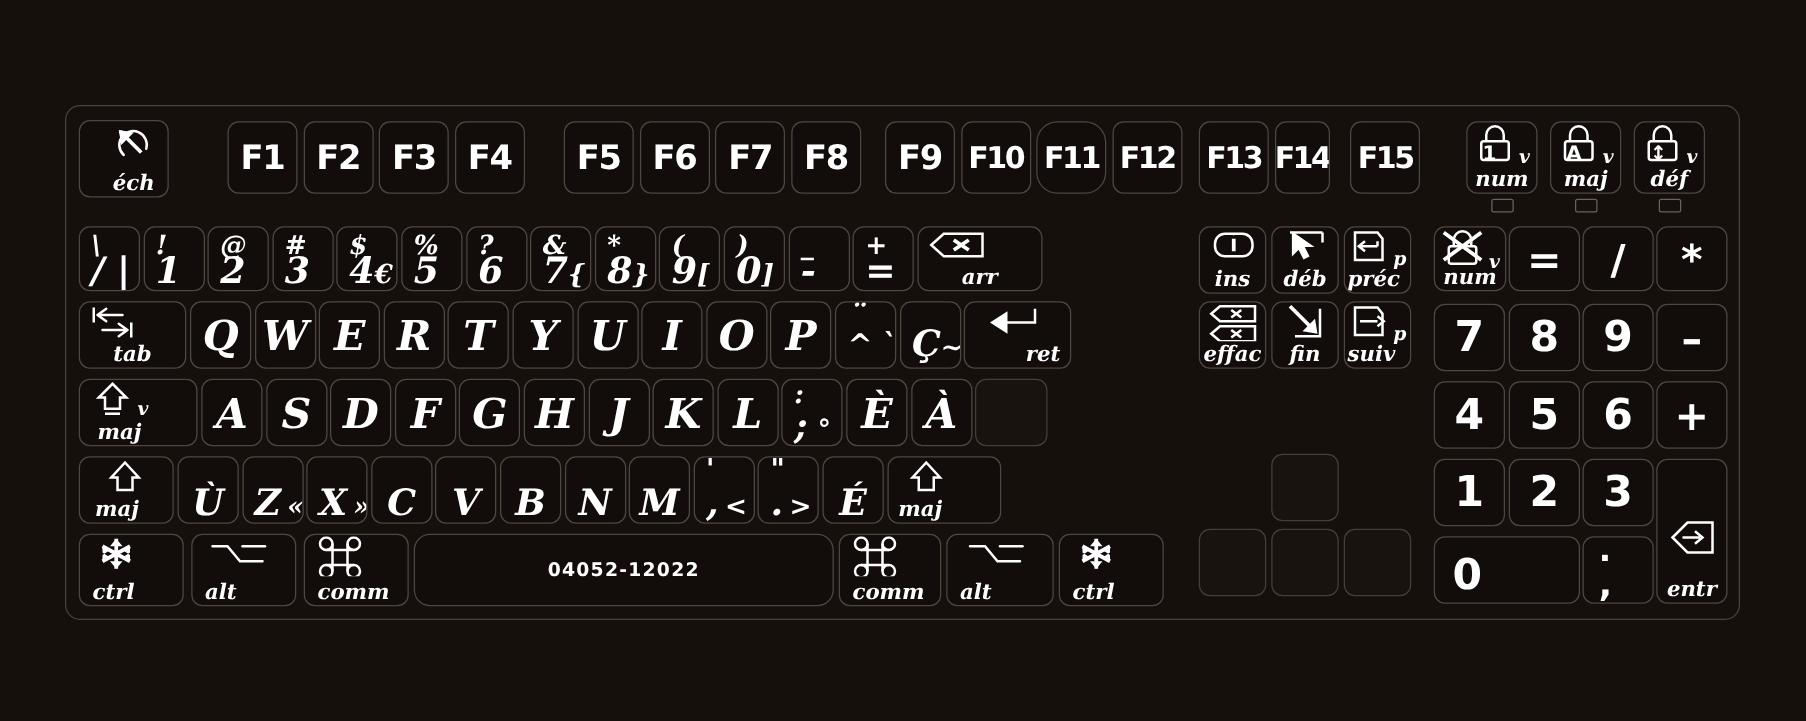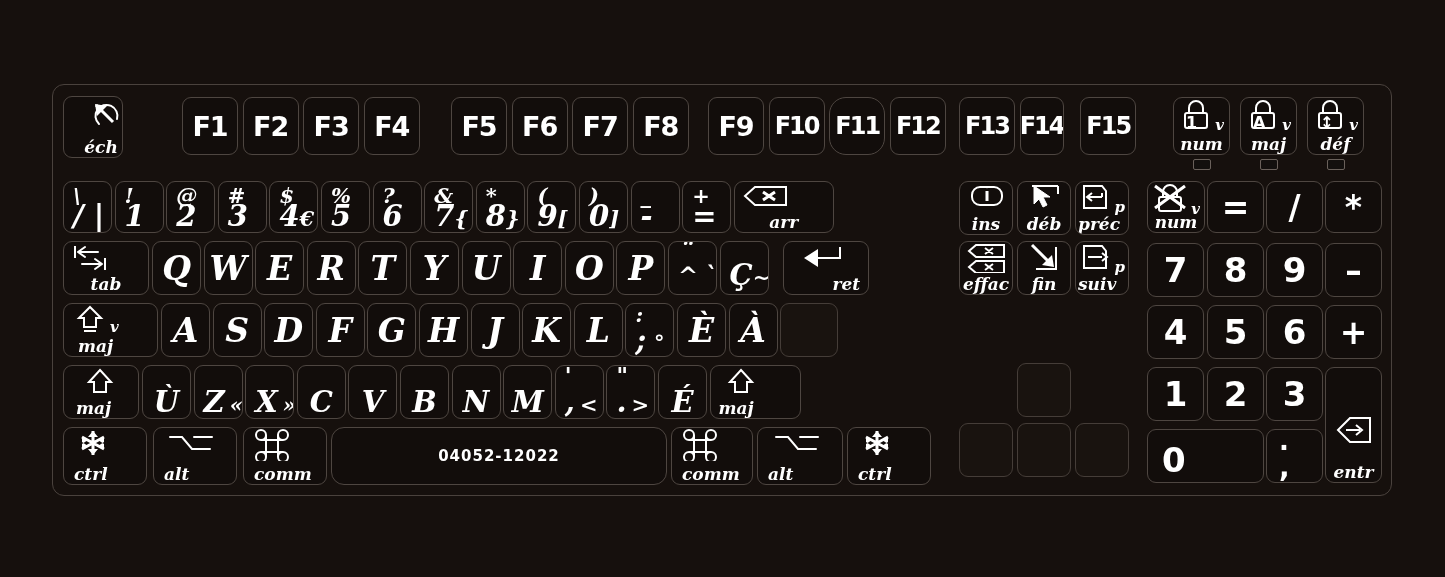--- a/index.html
+++ b/index.html
@@ -48,21 +48,21 @@
   .led{position:absolute;width:16px;height:9px;border:1px solid #6a615b;
        border-radius:2px;background:#13100e;}
 
   .space-num{font-family:"DejaVu Sans",sans-serif;font-weight:bold;
              font-size:15px;letter-spacing:1px;}
 </style>
 </head>
 <body>
 
 <div id="kb">
-    <div class="key" style="left: 10px; top: 11px; width: 60px; height: 62px; padding-left: 16px;">
+    <div class="key" style="left: 10px; top: 11px; width: 72px; height: 62px; padding-left: 16px;">
       <div class="mod">
         <svg width="34" height="30" viewBox="0 0 34 30" style="position: absolute; left: 11px; top: 4px;">
           <path d="M8 23 A11 11 0 1 1 26 18" stroke="#fff" fill="none" stroke-width="2" stroke-linecap="round"></path>
           <path d="M5 4 L22 21" stroke="#fff" stroke-width="3"></path>
           <path d="M4 3 L16 5 L6 15 Z" fill="#fff"></path>
         </svg>
         <span class="lbl ctr">éch</span>
       </div>
     </div>
     <div class="key" style="left: 129px; top: 12px; width: 56px; height: 58px;">
@@ -278,21 +278,21 @@
       <div class="dual">
         <span class="up" style="left: 11px; top: -4px; font-size: 24px;">¨</span>
         <span class="lo" style="bottom: 4px; font-size: 24px;"><span>^</span><span style="margin-left: 7px;">`</span></span>
       </div>
     </div>
     <div class="key" style="left: 666.6px; top: 156px; width: 49px; height: 54px;">
       <div class="dual">
         <span class="lo" style="bottom: 2px;"><span>Ç</span><span class="x">~</span></span>
       </div>
     </div>
-    <div class="key" style="left: 718.2px; top: 156px; width: 86px; height: 54px; margin-left: 12px;">
+    <div class="key" style="left: 718.2px; top: 156px; width: 86px; height: 54px;">
       <div class="mod">
         <svg width="52" height="28" viewBox="0 0 52 28" style="position: absolute; left: 16px; top: 2px;">
           <path d="M4 14 L18 5 L18 23 Z" fill="#fff"></path>
           <path d="M16 14 L40 14 L40 3" stroke="#fff" fill="none" stroke-width="2"></path>
         </svg>
         <span class="lbl rt">ret</span>
       </div>
     </div>
     <div class="key" style="left: 10px; top: 218px; width: 95px; height: 54px;">
       <div class="mod">

